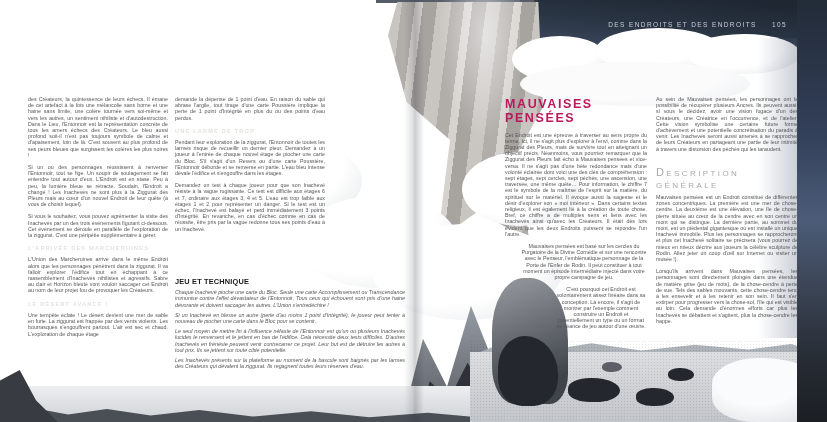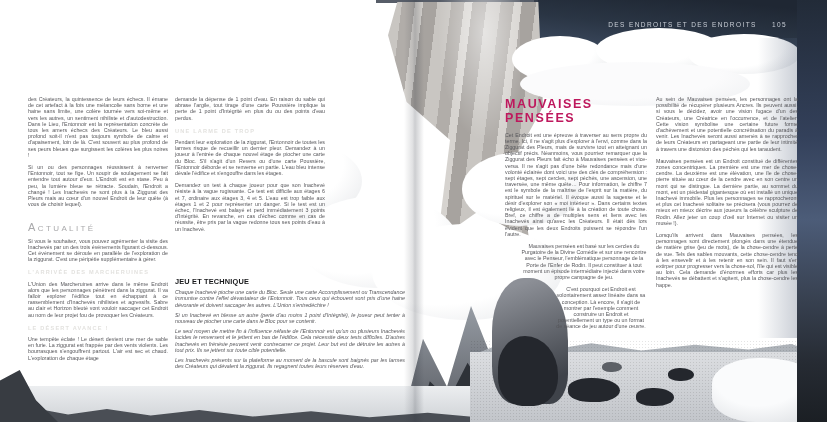--- a/index.html
+++ b/index.html
@@ -130,21 +130,20 @@
   </div>
 
   <div class="hdr">
     <span>DES ENDROITS ET DES ENDROITS</span>
     <span class="num">105</span>
   </div>
 
   <div class="col col-a">
     <p>des Créateurs, la quintessence de leurs échecs. Il émane de cet artefact à la fois une mélancolie sans borne et une haine sans limite, une colère tournée vers soi-même et vers les autres, un sentiment nihiliste et d'autodestruction. Dans le Lieu, l'Entonnoir est la représentation concrète de tous les amers échecs des Créateurs. Le bleu aussi profond soit-il n'est pas toujours symbole de calme et d'apaisement, loin de là. C'est souvent au plus profond de ses peurs bleues que surgissent les colères les plus noires !</p>
     <p>Si un ou des personnages réussissent à renverser l'Entonnoir, tout se fige. Un soupir de soulagement se fait entendre tout autour d'eux. L'Endroit est en stase. Peu à peu, la lumière bleue se rétracte. Soudain, l'Endroit a changé ! Les Inachevés ne sont plus à la Ziggurat des Pleurs mais au cœur d'un nouvel Endroit de leur quête (à vous de choisir lequel).</p>
-    <div class="head-gray">Actualité</div>
     <p>Si vous le souhaitez, vous pouvez agrémenter la visite des Inachevés par un des trois événements figurant ci-dessous. Cet événement se déroule en parallèle de l'exploration de la ziggurat. C'est une péripétie supplémentaire à gérer.</p>
     <div class="sub-light">L'arrivée des Marcheruines</div>
     <p>L'Union des Marcheruines arrive dans le même Endroit alors que les personnages pénètrent dans la ziggurat. Il va falloir explorer l'édifice tout en échappant à ce rassemblement d'Inachevés nihilistes et agressifs. Sabre au clair et Horizon bleuté vont vouloir saccager cet Endroit au nom de leur projet fou de provoquer les Créateurs.</p>
     <div class="sub-light">Le désert avance !</div>
     <p>Une tempête éclate ! Le désert devient une mer de sable en furie. La ziggurat est frappée par des vents violents. Les bourrasques s'engouffrent partout. L'air est sec et chaud. L'exploration de chaque étage</p>
   </div>
 
   <div class="col col-b">
     <p>demande la dépense de 1 point d'eau. En raison du sable qui abrase l'argile, tout tirage d'une carte Poussière implique la perte de 1 point d'Intégrité en plus du ou des points d'eau perdus.</p>
     <div class="sub-light">Une larme de trop</div>
@@ -162,17 +161,18 @@
 
   <div class="col col-c">
     <div class="mp-title">MAUVAISES PENSÉES</div>
     <p>Cet Endroit est une épreuve à traverser au sens propre du terme. Ici, il ne s'agit plus d'explorer à l'envi, comme dans la Ziggurat des Pleurs, mais de survivre tout en atteignant un objectif précis. Néanmoins, vous pourriez remarquer que la Ziggurat des Pleurs fait écho à Mauvaises pensées et vice-versa. Il ne s'agit pas d'une bête redondance mais d'une volonté éclairée dont voici une des clés de compréhension : sept étages, sept cercles, sept péchés, une ascension, une traversée, une même quête… Pour information, le chiffre 7 est le symbole de la maîtrise de l'esprit sur la matière, du spirituel sur le matériel. Il évoque aussi la sagesse et le désir d'explorer son « moi intérieur ». Dans certains textes religieux, il est également lié à la création de toute chose. Bref, ce chiffre a de multiples sens et liens avec les Inachevés ainsi qu'avec les Créateurs. Il était dès lors évident que les deux Endroits puissent se répondre l'un l'autre.</p>
     <p class="wrap-center ind1">Mauvaises pensées est basé sur les cercles du Purgatoire de la Divine Comédie et sur une rencontre avec le Penseur, l'emblématique personnage de la Porte de l'Enfer de Rodin. Il peut constituer à tout moment un épisode intermédiaire injecté dans votre propre campagne de jeu.</p>
     <p class="wrap-center ind2">C'est pourquoi cet Endroit est volontairement assez linéaire dans sa conception. Là encore, il s'agit de montrer par l'exemple comment construire un Endroit et potentiellement un type ou un format de séance de jeu autour d'une œuvre.</p>
   </div>
 
   <div class="col col-d">
     <p>Au sein de Mauvaises pensées, les personnages ont la possibilité de récupérer plusieurs Ancres. Ils peuvent aussi, si vous le décidez, avoir une vision fugace d'un des Créateurs, une Créatrice en l'occurrence, et de l'atelier. Cette vision symbolise une certaine future forme d'achèvement et une potentielle concrétisation du paradis à venir. Les Inachevés seront aussi amenés à se rapprocher de leurs Créateurs en partageant une partie de leur intimité à travers une distorsion des péchés qui les taraudent.</p>
+    <div class="head-gray">Description générale</div>
     <p>Mauvaises pensées est un Endroit constitué de différentes zones concentriques. La première est une mer de chose-cendre. La deuxième est une élévation, une île de chose-pierre située au cœur de la cendre avec en son centre un mont qui se distingue. La dernière partie, au sommet du mont, est un piédestal gigantesque où est installé un unique Inachevé immobile. Plus les personnages se rapprocheront et plus cet Inachevé solitaire se précisera (vous pourrez de mieux en mieux décrire aux joueurs la célèbre sculpture de Rodin. Allez jeter un coup d'œil sur Internet ou visiter un musée !).</p>
     <p>Lorsqu'ils arrivent dans Mauvaises pensées, les personnages sont directement plongés dans une étendue de matière grise (jeu de mots), de la chose-cendre à perte de vue. Tels des sables mouvants, cette chose-cendre tend à les ensevelir et à les retenir en son sein. Il faut s'en extirper pour progresser vers la chose-sol, l'île qui est visible au loin. Cela demande d'énormes efforts car plus les Inachevés se débattent et s'agitent, plus la chose-cendre les happe.</p>
   </div>
 
 </div>
 
 </body></html>

